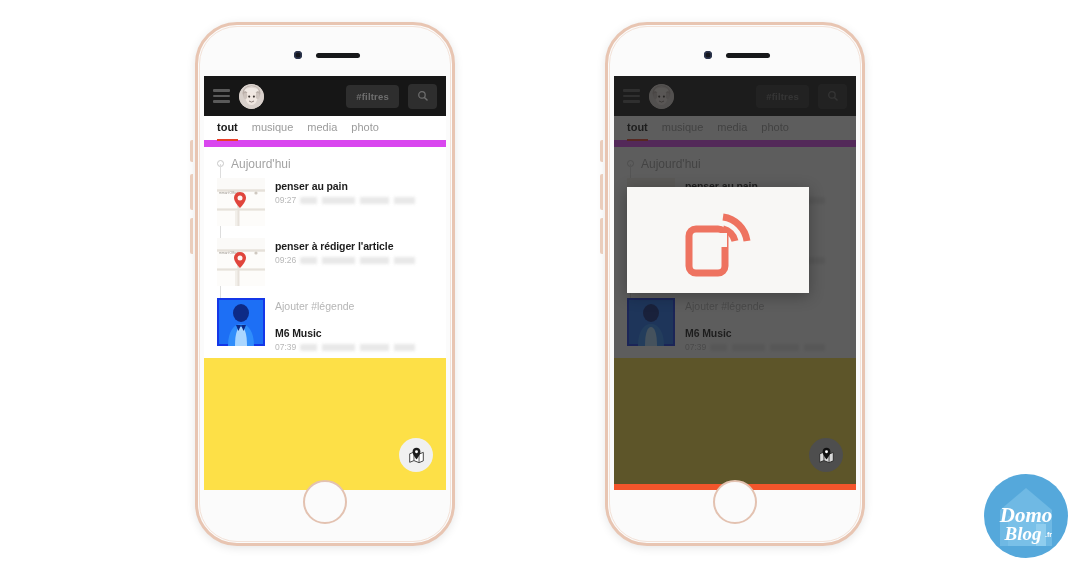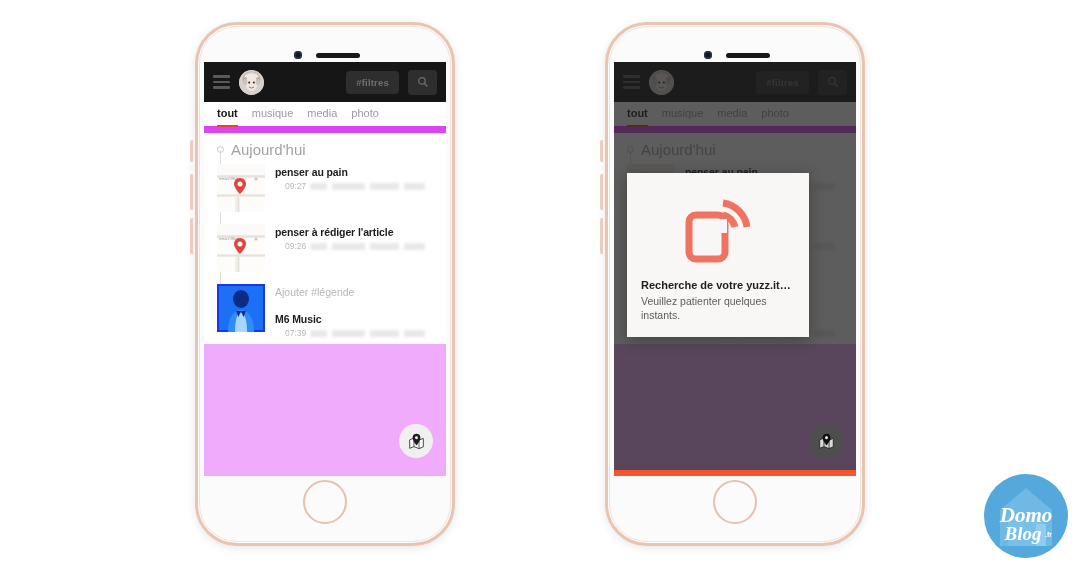--- a/index.html
+++ b/index.html
@@ -50,23 +50,23 @@
   .side-btn {
     position: absolute; left: -5px; width: 3px;
     border-radius: 2px 0 0 2px; background: #eacdbc;
   }
   .side-btn.b1 { top: 118px; height: 22px; }
   .side-btn.b2 { top: 152px; height: 36px; }
   .side-btn.b3 { top: 196px; height: 36px; }
 
   
   .screen {
-    position: absolute; top: 40px; left: 9px;
+    position: absolute; top: 54px; left: 9px;
     width: 242px; height: 414px;
-    background: #f0abfc; overflow: hidden;
+    background: #fde047; overflow: hidden;
   }
 
   
   .app-header {
     height: 40px; background: #161616;
     display: flex; align-items: center; padding: 0 9px; gap: 9px;
   }
   .hamburger { width: 17px; display: flex; flex-direction: column; gap: 3px; flex: none; }
   .hamburger i { display: block; height: 2.5px; background: #5a5a5a; border-radius: 1px; }
   .avatar {
@@ -99,34 +99,34 @@
     height: 2.5px; background: #e8412a;
   }
 
   
   .feed { position: relative; padding-top: 8px; background: #fff; }
   .day-row { display: flex; align-items: center; gap: 7px; padding-left: 13px; height: 17px; }
   .day-dot {
     width: 7px; height: 7px; border-radius: 50%;
     border: 1px solid #c8c8c8; background: #fff; flex: none;
   }
-  .day-label { font-size: 15px; color: #a3a3a3; }
+  .day-label { font-size: 12px; color: #a3a3a3; }
   .tl-line {
     position: absolute; left: 16px; top: 17px; bottom: 18px;
     width: 1px; background: #dddddd;
   }
 
   .item { display: flex; gap: 10px; padding: 6px 10px 6px 13px; position: relative; }
   .thumb { width: 48px; height: 48px; flex: none; position: relative; overflow: hidden; }
   .thumb svg { display: block; width: 100%; height: 100%; }
   .item-body { flex: 1; min-width: 0; padding-top: 2px; }
   .pretitle { font-size: 10.5px; color: #b5b5b5; margin-bottom: 15px; }
   .item-title { font-size: 10.5px; font-weight: bold; color: #1c1c1c; letter-spacing: -.1px; }
   .meta-row { display: flex; align-items: center; gap: 4px; margin-top: 3px; }
-  .meta-time { font-size: 8.5px; color: #b8b8b8; margin-left: 10px; }
+  .meta-time { font-size: 8.5px; color: #b8b8b8; }
   .meta-blur {
     flex: 1; height: 7px; border-radius: 2px;
     background: linear-gradient(90deg,#e4e4e4 0 14%,transparent 14% 18%,#e4e4e4 18% 46%,
       transparent 46% 50%,#e4e4e4 50% 74%,transparent 74% 78%,#e4e4e4 78% 96%,transparent 96%);
     filter: blur(1.4px); opacity: .85; max-width: 120px;
   }
 
   
   .fab {
     position: absolute; right: 13px; bottom: 18px;
@@ -440,24 +440,20 @@
       <div class="modal">
         <div class="modal-icon">
           <svg viewBox="0 0 72 72">
             <path d="M14 20 h22 a7 7 0 0 1 7 7 v30 a7 7 0 0 1 -7 7 h-22 a7 7 0 0 1 -7 -7 v-30 a7 7 0 0 1 7 -7 Z" fill="none" stroke="#ee7360" stroke-width="7"></path>
             <path d="M41 8 A28 28 0 0 1 65 32" fill="none" stroke="#ee7360" stroke-width="7" stroke-linecap="butt"></path>
             <path d="M41 20 A16 16 0 0 1 53 32" fill="none" stroke="#ee7360" stroke-width="7" stroke-linecap="butt"></path>
             <path d="M41 31 A5 5 0 0 1 42.5 32" fill="none" stroke="#ee7360" stroke-width="7" stroke-linecap="butt"></path>
             <rect x="33" y="24" width="12" height="14" fill="#f8f7f5"></rect>
           </svg>
         </div>
-        <div class="modal-text">
-          <div class="modal-title">Recherche de votre yuzz.it…</div>
-          <div class="modal-sub">Veuillez patienter quelques instants.</div>
-        </div>
       </div>
 
       <div class="bottom-bar"></div>
     </div>
     <div class="home-btn"></div>
   </div>
 
   <div class="watermark">
     <svg viewBox="0 0 88 88">
       <circle cx="44" cy="44" r="42" fill="#55a8db"></circle>

